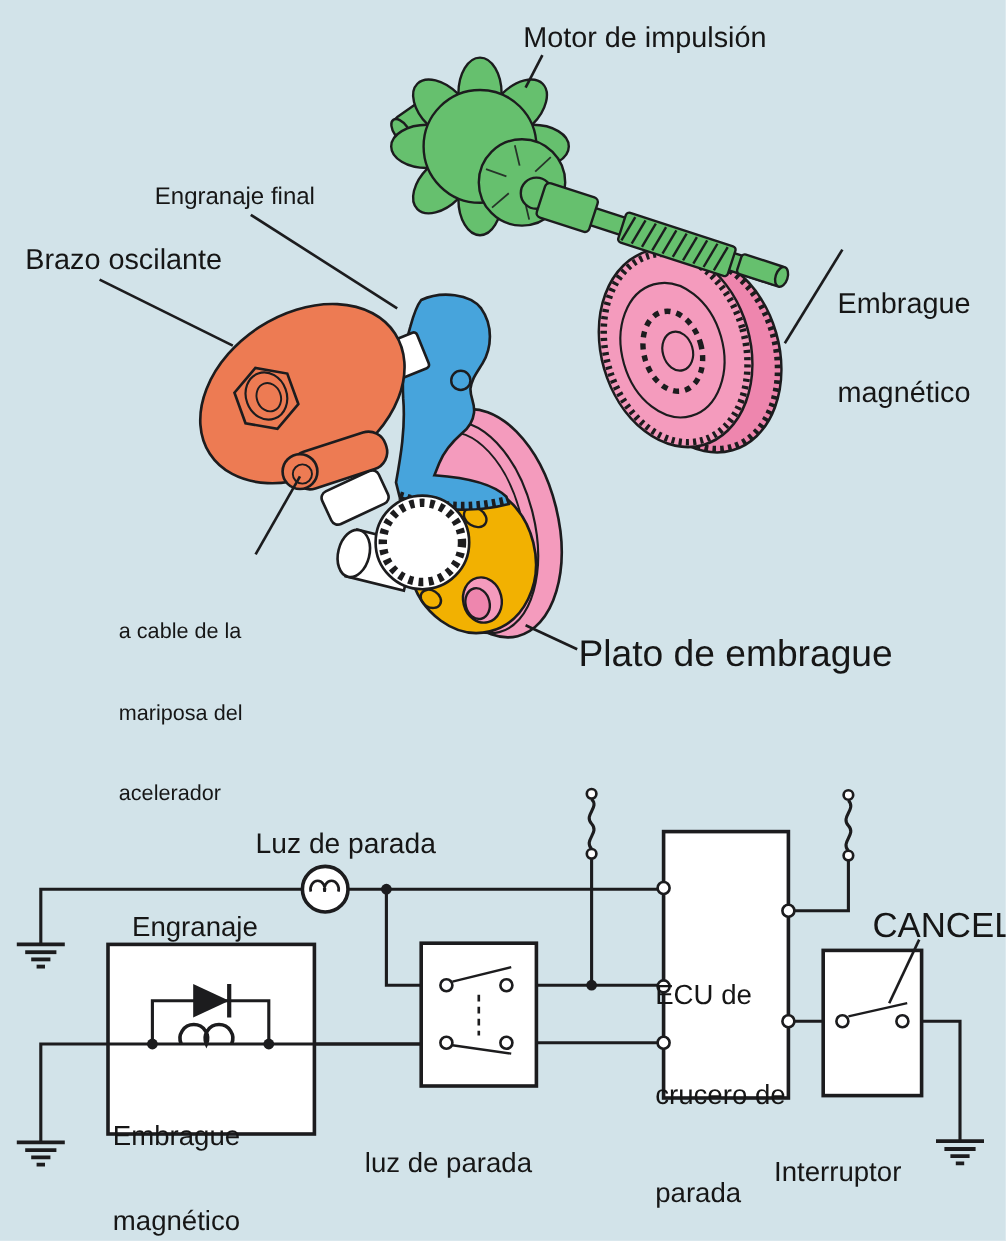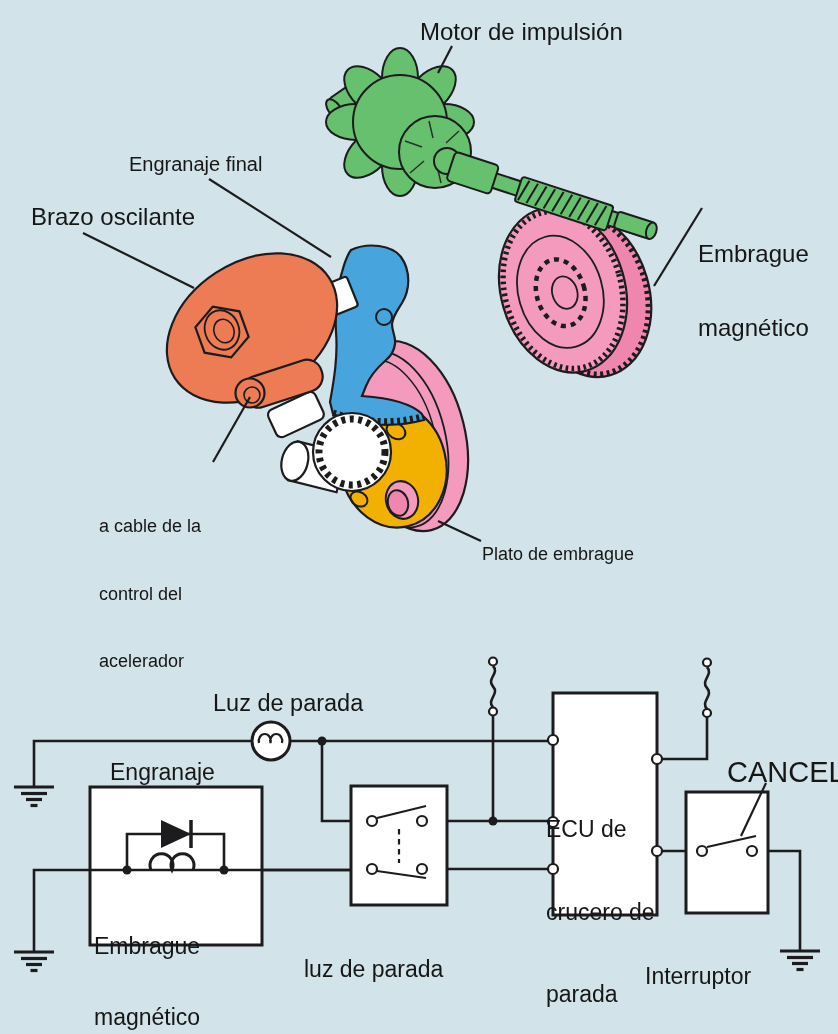--- a/index.html
+++ b/index.html
@@ -236,38 +236,38 @@
     <circle class="term" cx="752" cy="851" r="5"></circle>
     <line class="leader" x1="766" y1="783" x2="741" y2="836"></line>
   </g>
 
   <g class="f-line">
     <circle cx="322" cy="741" r="4.5"></circle>
     <circle cx="493" cy="821" r="4.5"></circle>
   </g>
 </svg>
 
-  <div class="lbl" style="left:420px;top:19px;font-size:24px;">Motor de impulsión</div>
+  <div class="lbl" style="left:436px;top:19px;font-size:24px;">Motor de impulsión</div>
 
   <div class="lbl" style="left:129px;top:154px;font-size:20px;">Engranaje final</div>
 
-  <div class="lbl" style="left:21px;top:204px;font-size:24px;margin-left:10px;">Brazo oscilante</div>
+  <div class="lbl" style="left:21px;top:204px;font-size:24px;">Brazo oscilante</div>
 
   <div class="lbl ctr" style="left:698px;top:193px;width:118px;font-size:24px;line-height:24.5px;">
     <div>Embrague</div>
     <div>magnético</div>
   </div>
 
   <div class="lbl" style="left:99px;top:470px;font-size:18px;line-height:22.5px;">
     <div>a cable de la</div>
-    <div>control del</div>
+    <div>mariposa del</div>
     <div>acelerador</div>
   </div>
 
-  <div class="lbl" style="left:482px;top:545px;font-size:18px;">Plato de embrague</div>
+  <div class="lbl" style="left:482px;top:529px;font-size:31px;">Plato de embrague</div>
 
   <div class="lbl ctr" style="left:213px;top:691px;width:180px;font-size:23.5px;">Luz de parada</div>
 
   <div class="lbl ctr" style="left:110px;top:760px;width:140px;font-size:23px;">Engranaje</div>
 
   <div class="lbl ctr" style="left:94px;top:888px;width:164px;font-size:23px;line-height:23.5px;">
     <div>Embrague</div>
     <div>magnético</div>
   </div>
 

